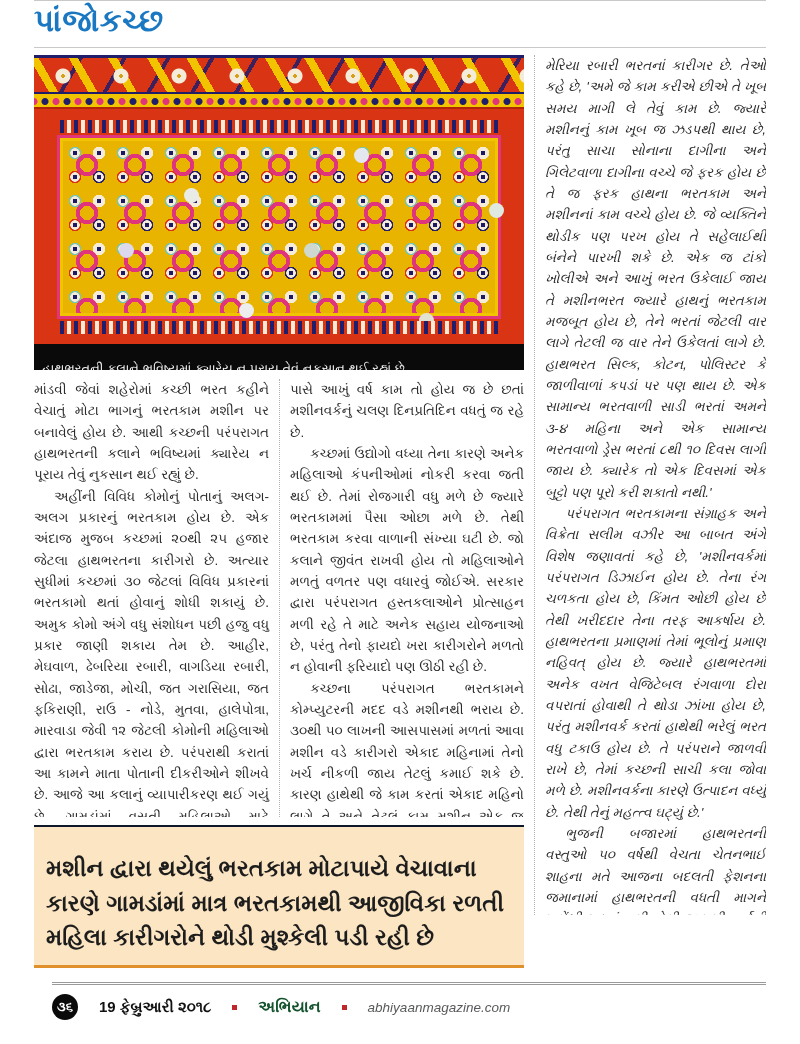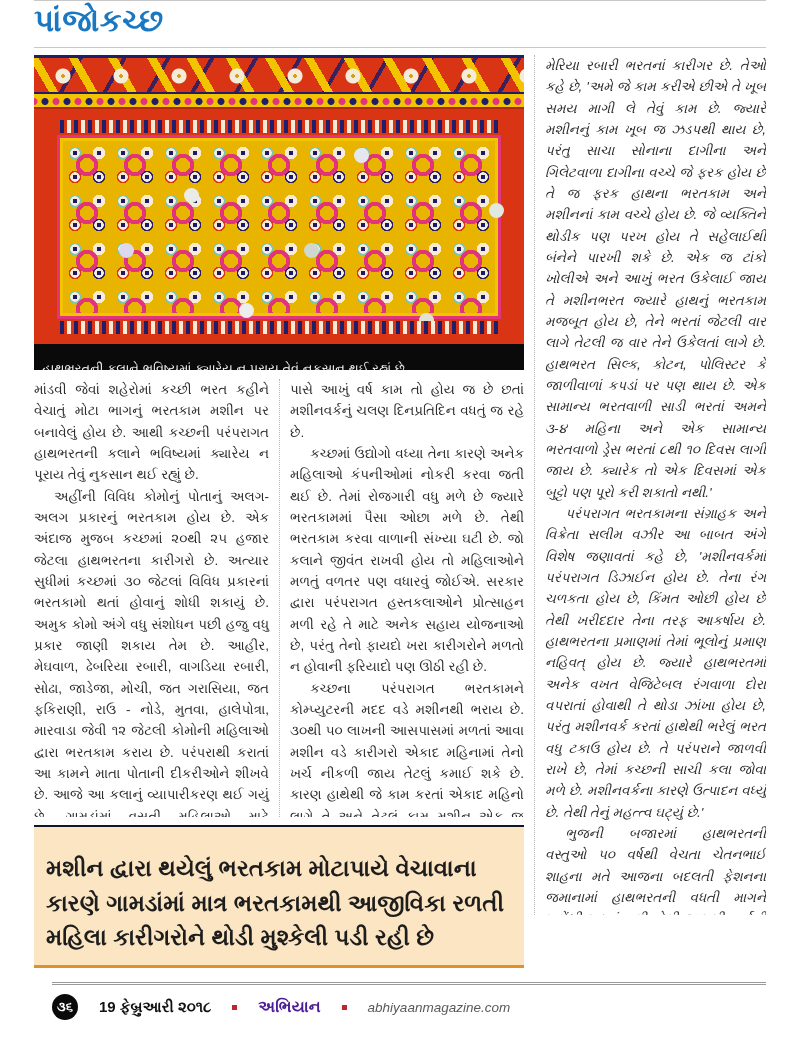--- a/index.html
+++ b/index.html
@@ -151,21 +151,21 @@
     margin-left: 18px;
   }
   .page-circle {
     width: 26px; height: 26px; border-radius: 50%;
     background: #0a0a0a; color: #ffffff;
     font-weight: bold; font-size: 13px;
     display: flex; align-items: center; justify-content: center;
   }
   .issue-date { font-weight: bold; font-size: 15px; color: #111; }
   .sq { width: 5px; height: 5px; background: #c0272d; flex: 0 0 auto; }
-  .mag-name { color: #4c1d95; font-weight: bold; font-size: 16px; }
+  .mag-name { color: #14532d; font-weight: bold; font-size: 16px; }
   .site { color: #58595b; font-size: 13.5px; font-style: italic; }
 </style>
 </head>
 <body>
 
 <div class="page">
 
   <div class="masthead">
     <h1>પાંજોકચ્છ</h1>
   </div>

